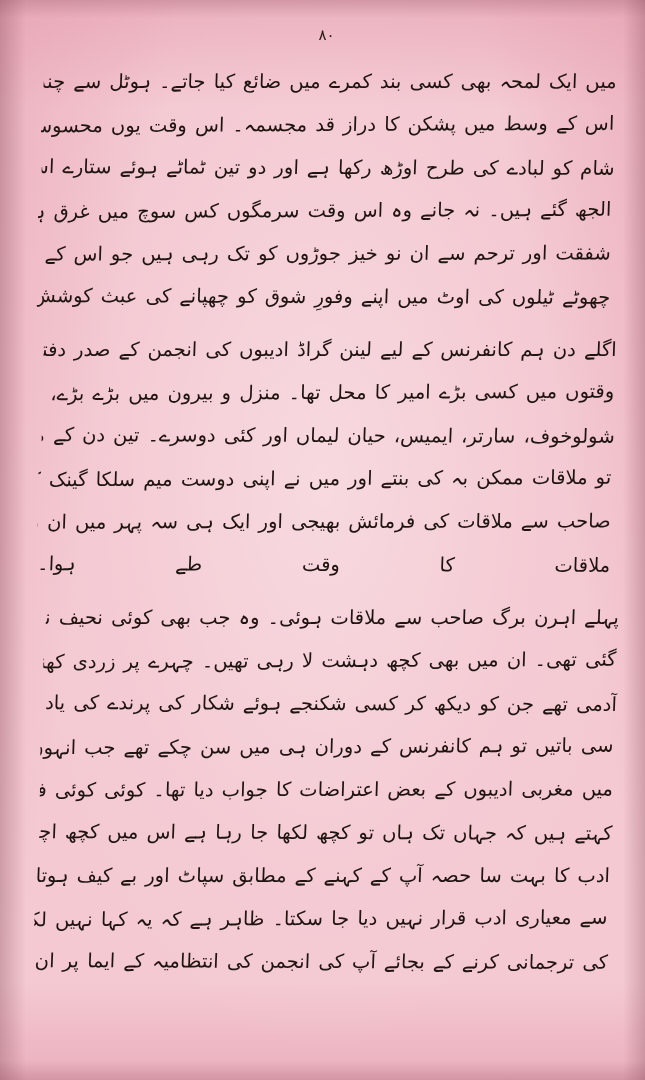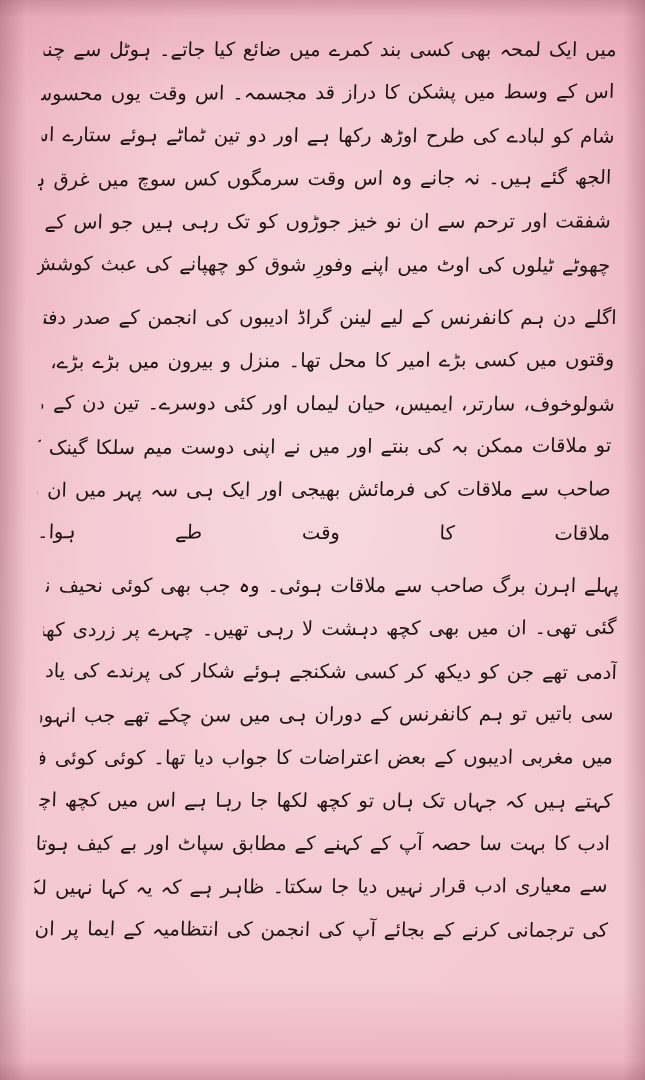--- a/index.html
+++ b/index.html
@@ -104,20 +104,21 @@
 <body>
 
 <div class="page">
   <div class="page-texture"></div>
   <div class="edge-shadow-left"></div>
   <div class="edge-shadow-right"></div>
   <div class="edge-shadow-top"></div>
   <div class="edge-shadow-bottom"></div>
 
   <div class="page-inner">
+    <div class="folio">۸۰</div>
 
     <div class="body-text">
 
       <p class="para first">
         <span class="line">میں ایک لمحہ بھی کسی بند کمرے میں ضائع کیا جاتے۔ ہوٹل سے چند قدم پر ایک مختصر سا پارک ہے اور</span>
         <span class="line">اس کے وسط میں پشکن کا دراز قد مجسمہ۔ اس وقت یوں محسوس ہوتا ہے کہ اس نے لینن گراڈ کی خوبصورت</span>
         <span class="line">شام کو لبادے کی طرح اوڑھ رکھا ہے اور دو تین ٹماٹے ہوئے ستارے اس کے گھنگھریالے بالوں میں</span>
         <span class="line">الجھ گئے ہیں۔ نہ جانے وہ اس وقت سرمگوں کس سوچ میں غرق ہے۔ لیکن شاید اس کی دردمند آنکھیں</span>
         <span class="line">شفقت اور ترحم سے ان نو خیز جوڑوں کو تک رہی ہیں جو اس کے چاروں طرف آہنی بنچوں پر بچھڑے</span>
         <span class="line">چھوٹے ٹیلوں کی اوٹ میں اپنے وفورِ شوق کو چھپانے کی عبث کوشش کر رہے ہیں۔</span>

